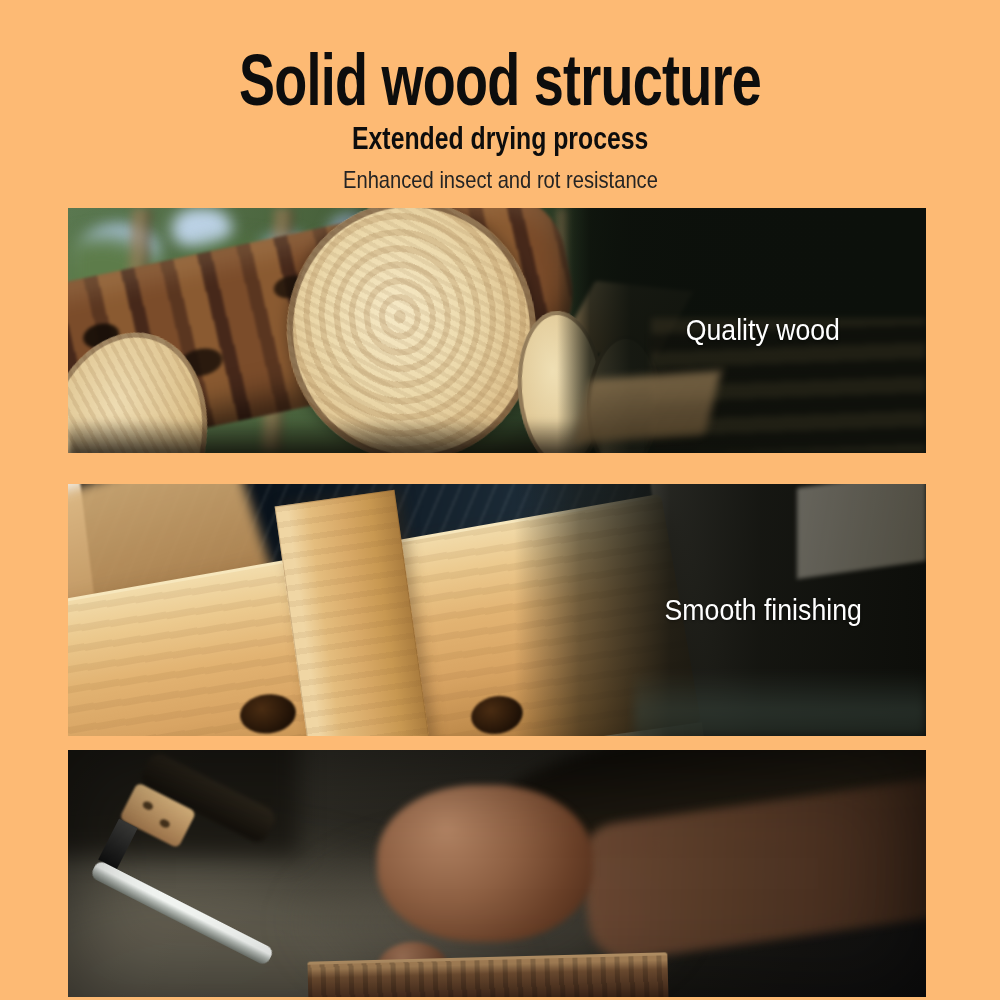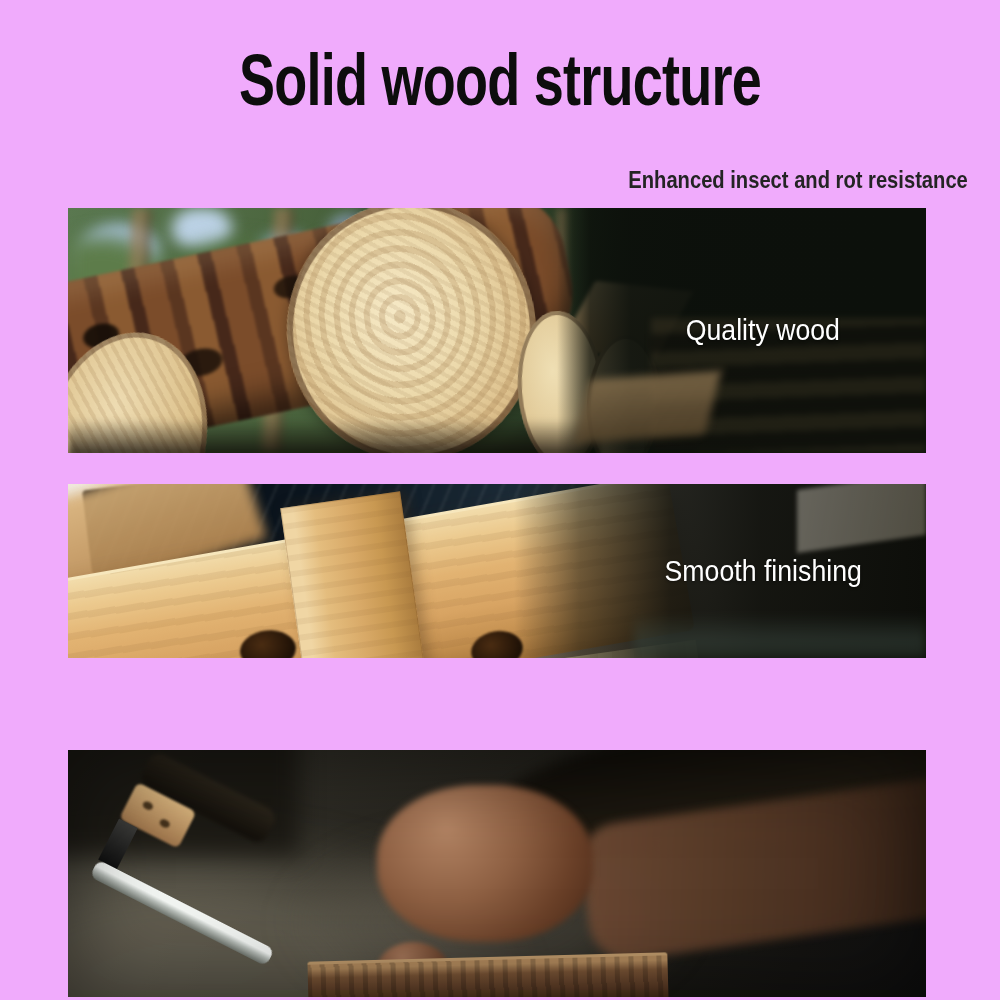--- a/index.html
+++ b/index.html
@@ -1,32 +1,32 @@
 <!DOCTYPE html>
 <html><head>
 <meta charset="utf-8">
 <style>
   * { margin:0; padding:0; box-sizing:border-box; }
   html,body { width:1000px; height:1000px; background:#ffffff; overflow:hidden;
               font-family:"Liberation Sans", sans-serif; }
-  .page { position:relative; width:1000px; height:1000px; background:#f0abfc; }
+  .page { position:relative; width:1000px; height:1000px; background:#fdba74; }
 
   
   .hdr { position:absolute; left:0; width:1000px; text-align:center; color:#0d0d0d; }
   .title { top:42px; font-size:72px; font-weight:bold; letter-spacing:-1px; line-height:76px; }
   .title > span { display:inline-block; transform:scaleX(.75); transform-origin:center; white-space:nowrap; }
   .subtitle { top:122px; font-size:31px; font-weight:bold; line-height:34px; }
   .subtitle > span { display:inline-block; transform:scaleX(.80); transform-origin:center; white-space:nowrap; }
-  .tagline { top:166px; font-size:24px; font-weight:bold; color:#242424; line-height:28px;text-align:right; }
+  .tagline { top:166px; font-size:24px; font-weight:normal; color:#242424; line-height:28px; }
   .tagline > span { display:inline-block; transform:scaleX(.84); transform-origin:center; white-space:nowrap; }
 
   
   .panel { position:absolute; left:68px; width:858px; overflow:hidden; background:#111; }
   .panel1 { top:208px; height:245px; }
-  .panel2 { top:484px; height:174px; }
+  .panel2 { top:484px; height:252px; }
   .panel3 { top:750px; height:247px; }
   .photo { position:absolute; inset:0; overflow:hidden; }
   .photo > div { position:absolute; }
 
   .caption { position:absolute; left:62%; width:38%; top:0; height:100%;
              display:flex; align-items:center; justify-content:center;
              color:#ffffff; font-size:29px; line-height:1.12; text-align:center;
              z-index:30; text-shadow:0 1px 3px rgba(0,0,0,.45); }
   .caption > span { display:inline-block; transform:scaleX(.92); }
   .panel3 .caption { left:66%; width:30%; }
@@ -174,20 +174,23 @@
   .p3-vig { inset:0; z-index:10; box-shadow:inset 0 0 90px rgba(0,0,0,.55); }
 </style>
 </head>
 <body>
 
 <div class="page">
 
   <div class="hdr title">
     <span>Solid wood structure</span>
   </div>
+  <div class="hdr subtitle">
+    <span>Extended drying process</span>
+  </div>
   <div class="hdr tagline">
     <span>Enhanced insect and rot resistance</span>
   </div>
 
   <div class="panel panel1">
     <div class="photo">
       <div class="p1-bg"></div>
       <div class="p1-sky"></div>
       <div class="p1-foliage"></div>
       <div class="p1-trunks"></div>

